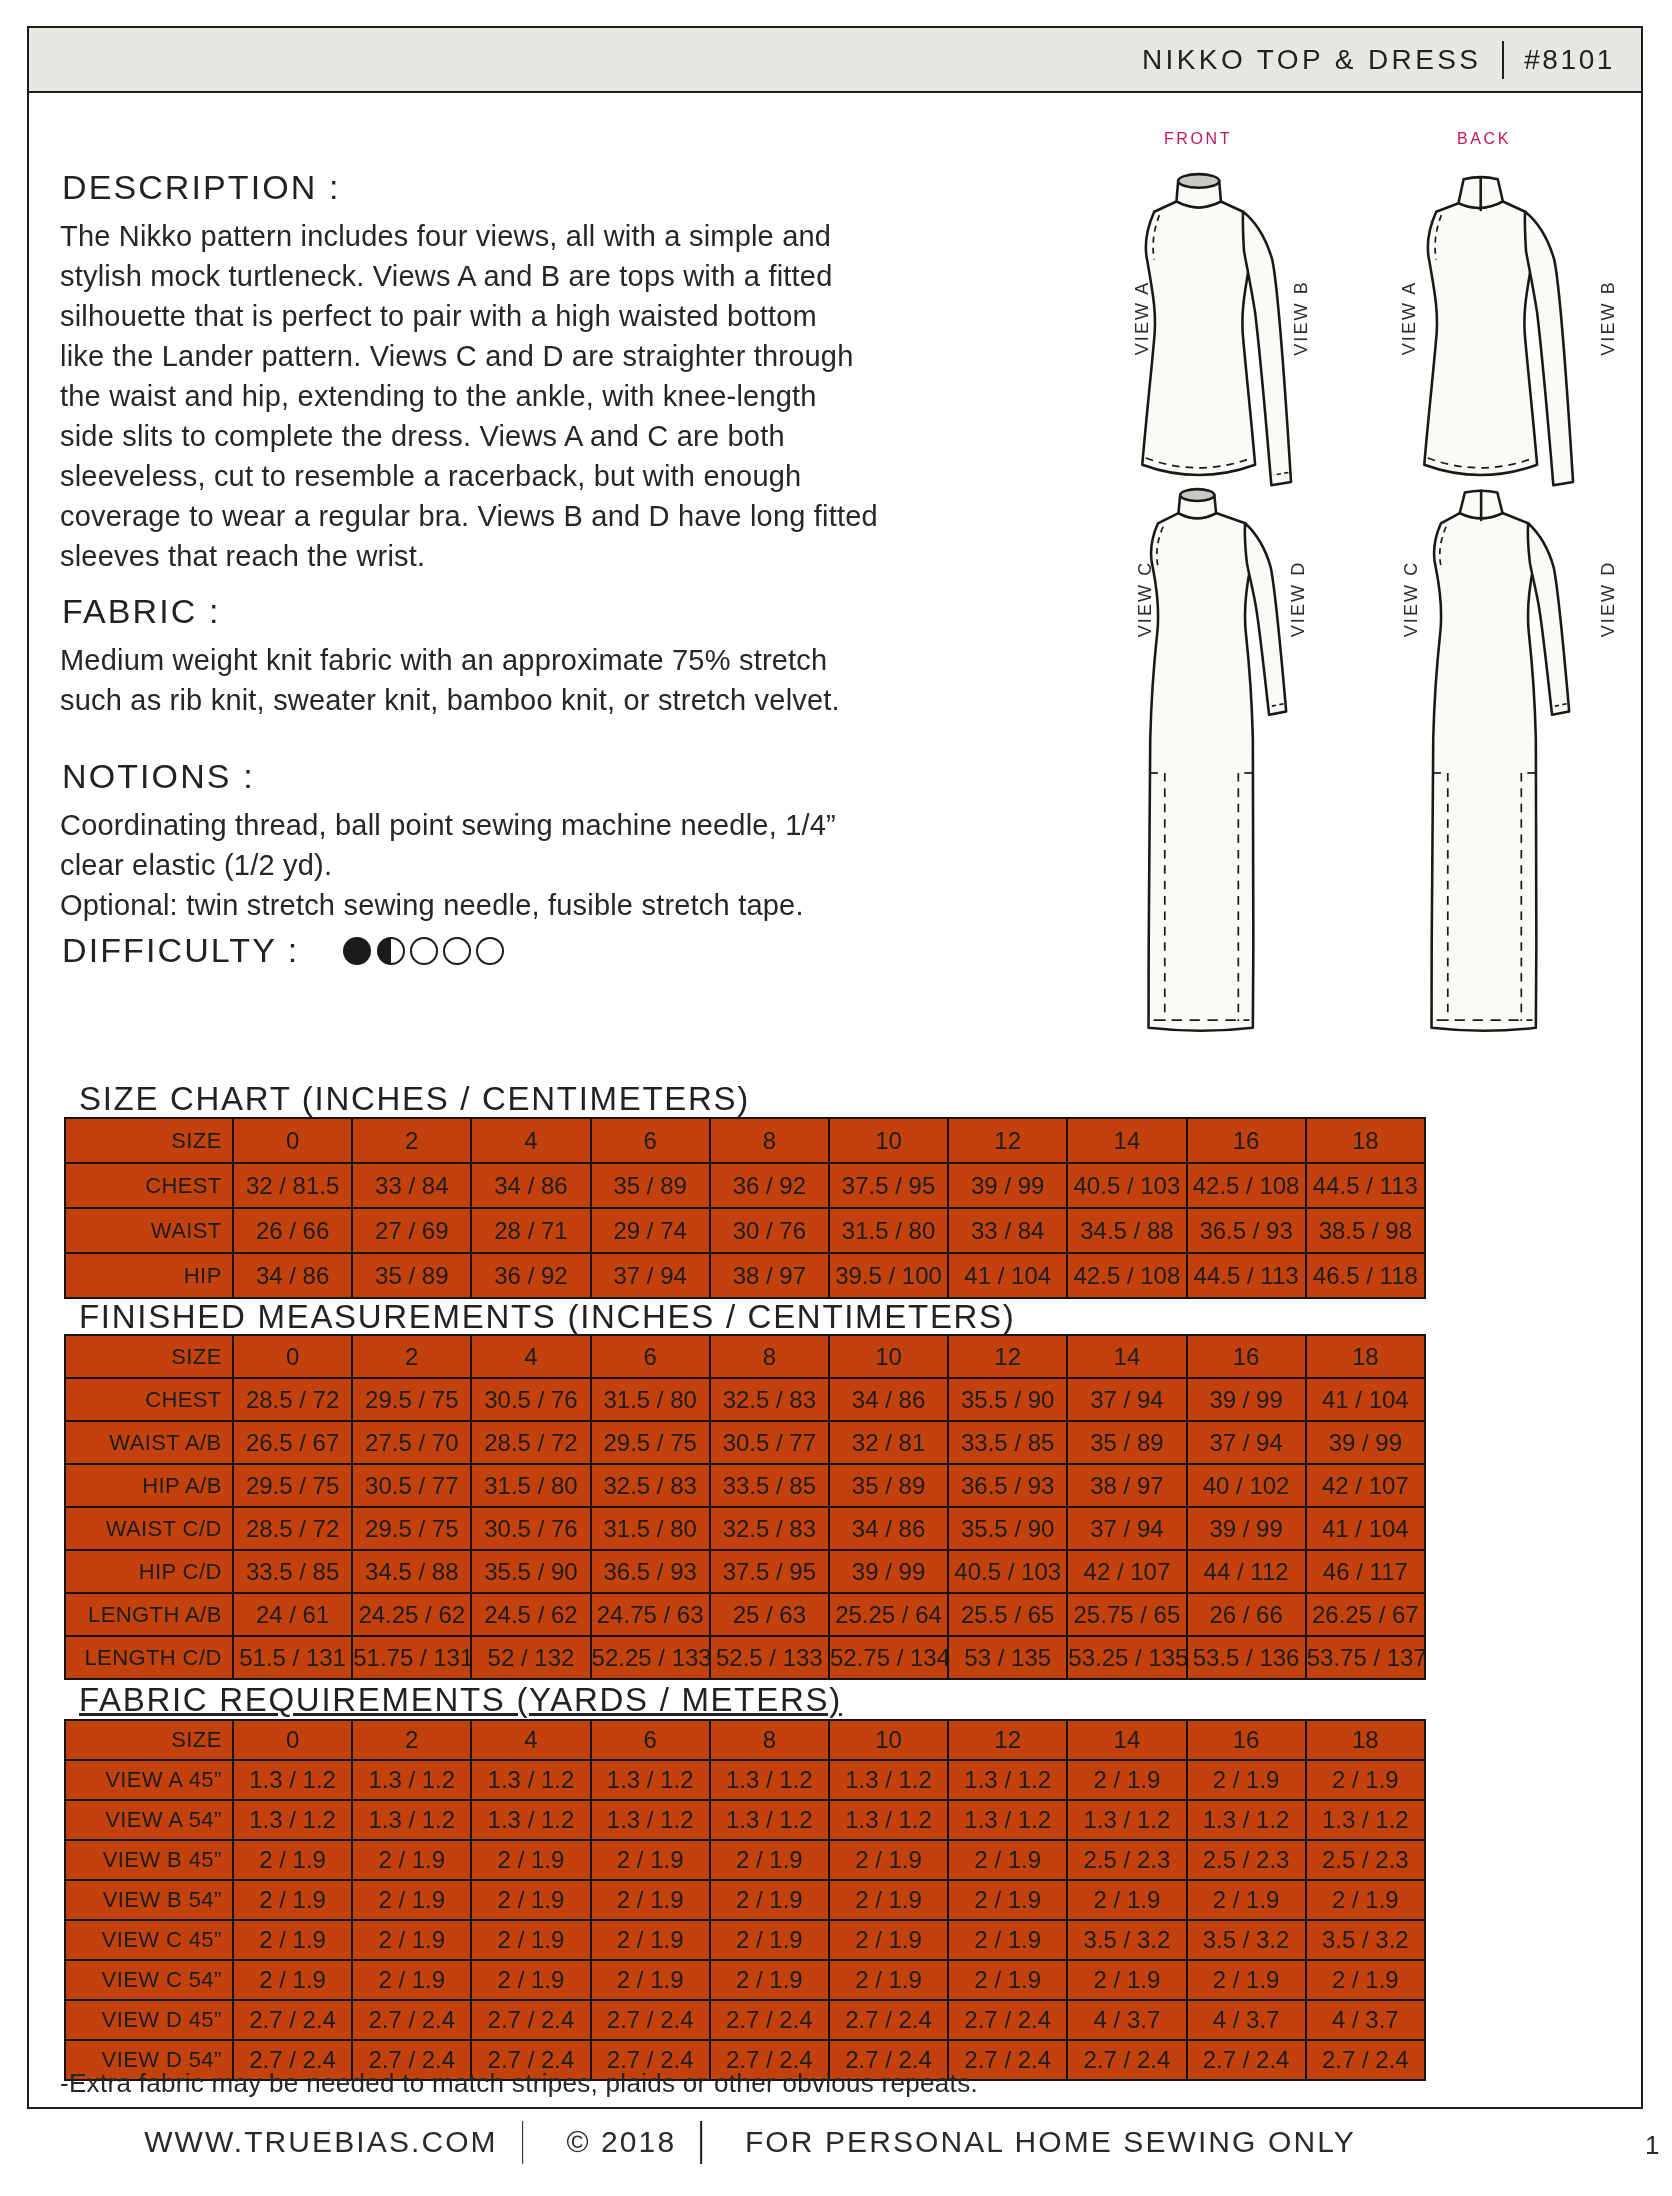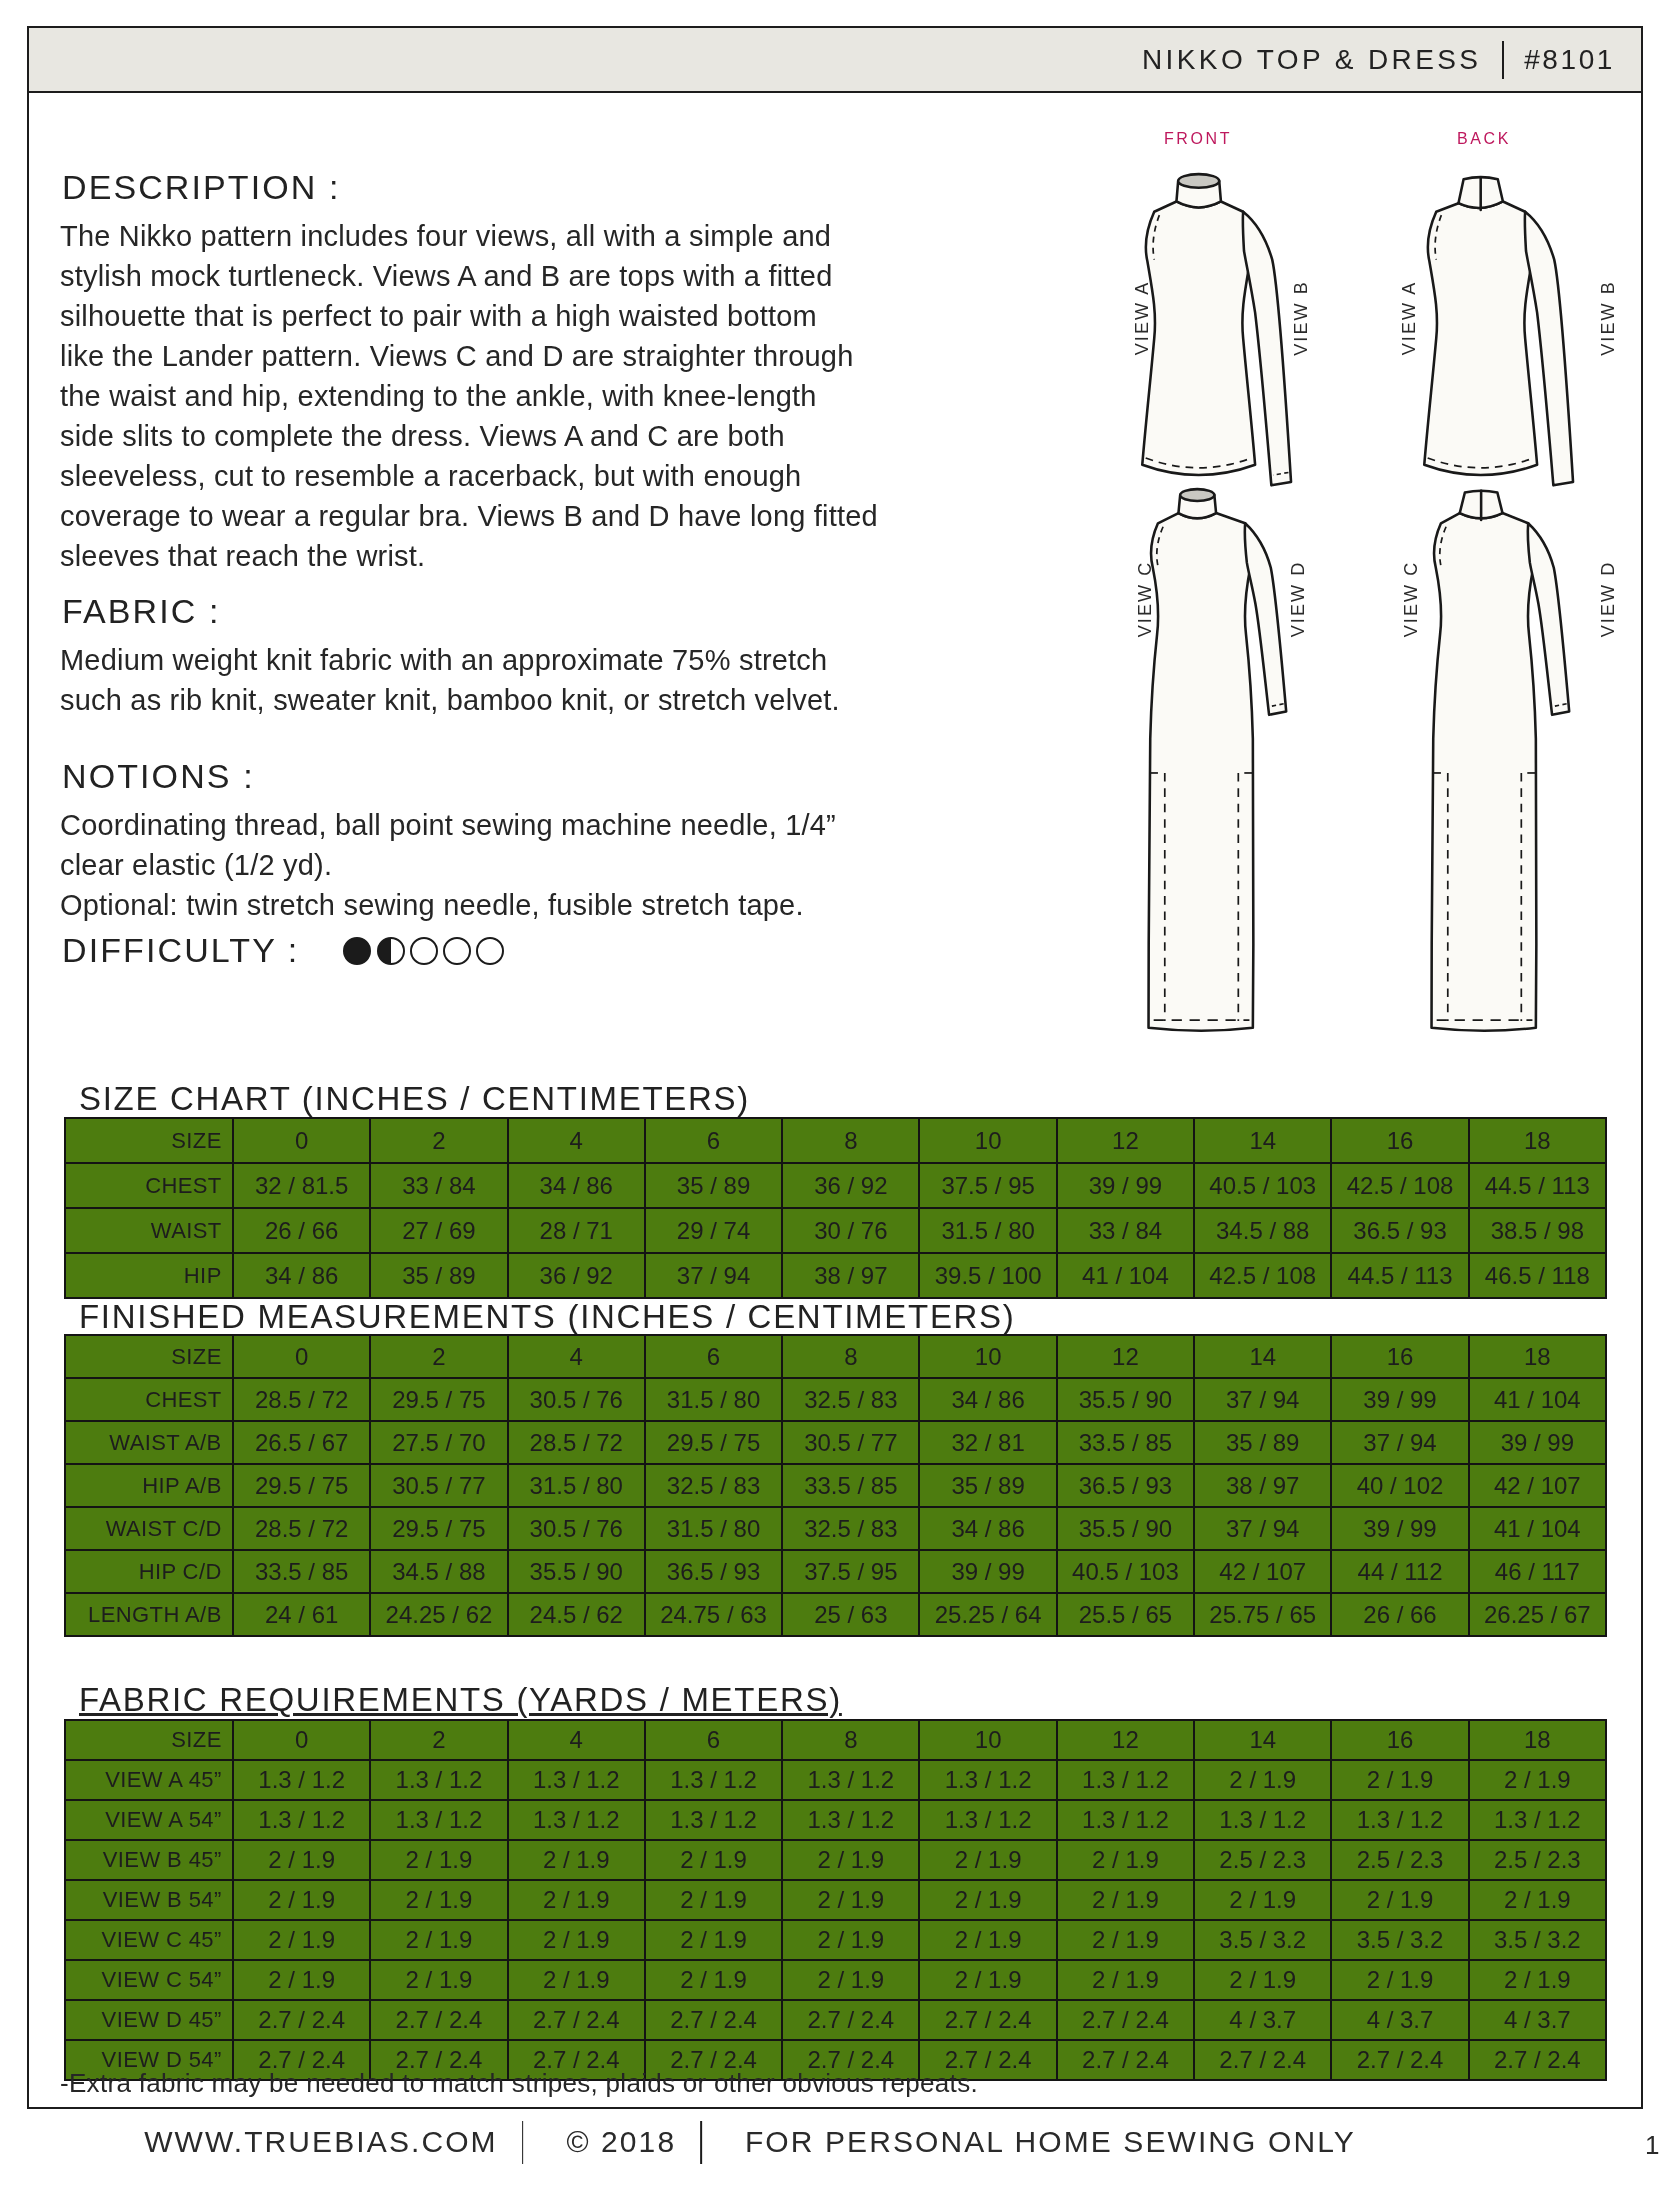--- a/index.html
+++ b/index.html
@@ -34,21 +34,21 @@
   .dot.half{background:linear-gradient(90deg,#1b1b1b 0 50%,#ffffff 50% 100%);}
   
   .fig{position:absolute;}
   .flat-label{font-size:16px;letter-spacing:2.6px;color:#be185d;transform:translateX(-50%);}
   .view-label{
     position:absolute;font-size:18px;letter-spacing:2.1px;color:#2b2b2b;white-space:nowrap;
     writing-mode:vertical-rl;transform:translate(-50%,-50%) rotate(180deg);
   }
   
   .tbl-heading{font-size:33px;letter-spacing:1.7px;color:#222;}
-  table.meas{border-collapse:collapse;table-layout:fixed;width:1543px;background:#4d7c0f;}
+  table.meas{border-collapse:collapse;table-layout:fixed;width:1362px;background:#c2410c;}
   table.meas td{
     border:2.6px solid #141414;text-align:center;font-size:24px;color:#1d1d1d;
     padding:0;white-space:nowrap;overflow:hidden;
   }
   table.meas td.lbl{text-align:right;padding-right:10.3px;font-size:22px;letter-spacing:0.4px;}
   .t-sc td{height:43px;}
   .t-fm td{height:41px;}
   .t-fr td{height:38px;}
   .t-fr td.lbl{text-align:left;padding-left:6.8px;}
   .note{font-size:26px;color:#262626;letter-spacing:0.3px;}
@@ -342,20 +342,33 @@
           <td>24.25 / 62</td>
           <td>24.5 / 62</td>
           <td>24.75 / 63</td>
           <td>25 / 63</td>
           <td>25.25 / 64</td>
           <td>25.5 / 65</td>
           <td>25.75 / 65</td>
           <td>26 / 66</td>
           <td>26.25 / 67</td>
         </tr>
+        <tr>
+          <td class="lbl">LENGTH C/D</td>
+          <td>51.5 / 131</td>
+          <td>51.75 / 131</td>
+          <td>52 / 132</td>
+          <td>52.25 / 133</td>
+          <td>52.5 / 133</td>
+          <td>52.75 / 134</td>
+          <td>53 / 135</td>
+          <td>53.25 / 135</td>
+          <td>53.5 / 136</td>
+          <td>53.75 / 137</td>
+        </tr>
       </tbody>
     </table>
   </div>
 
 <div class="abs tbl-heading" style="left:79px;top:1681px;text-decoration:underline;">FABRIC REQUIREMENTS (YARDS / METERS)</div>
 <div class="abs t-fr" style="left:64px;top:1719px;">
     <table class="meas">
       <colgroup>
         <col style="width: 168px;">
         <col>

